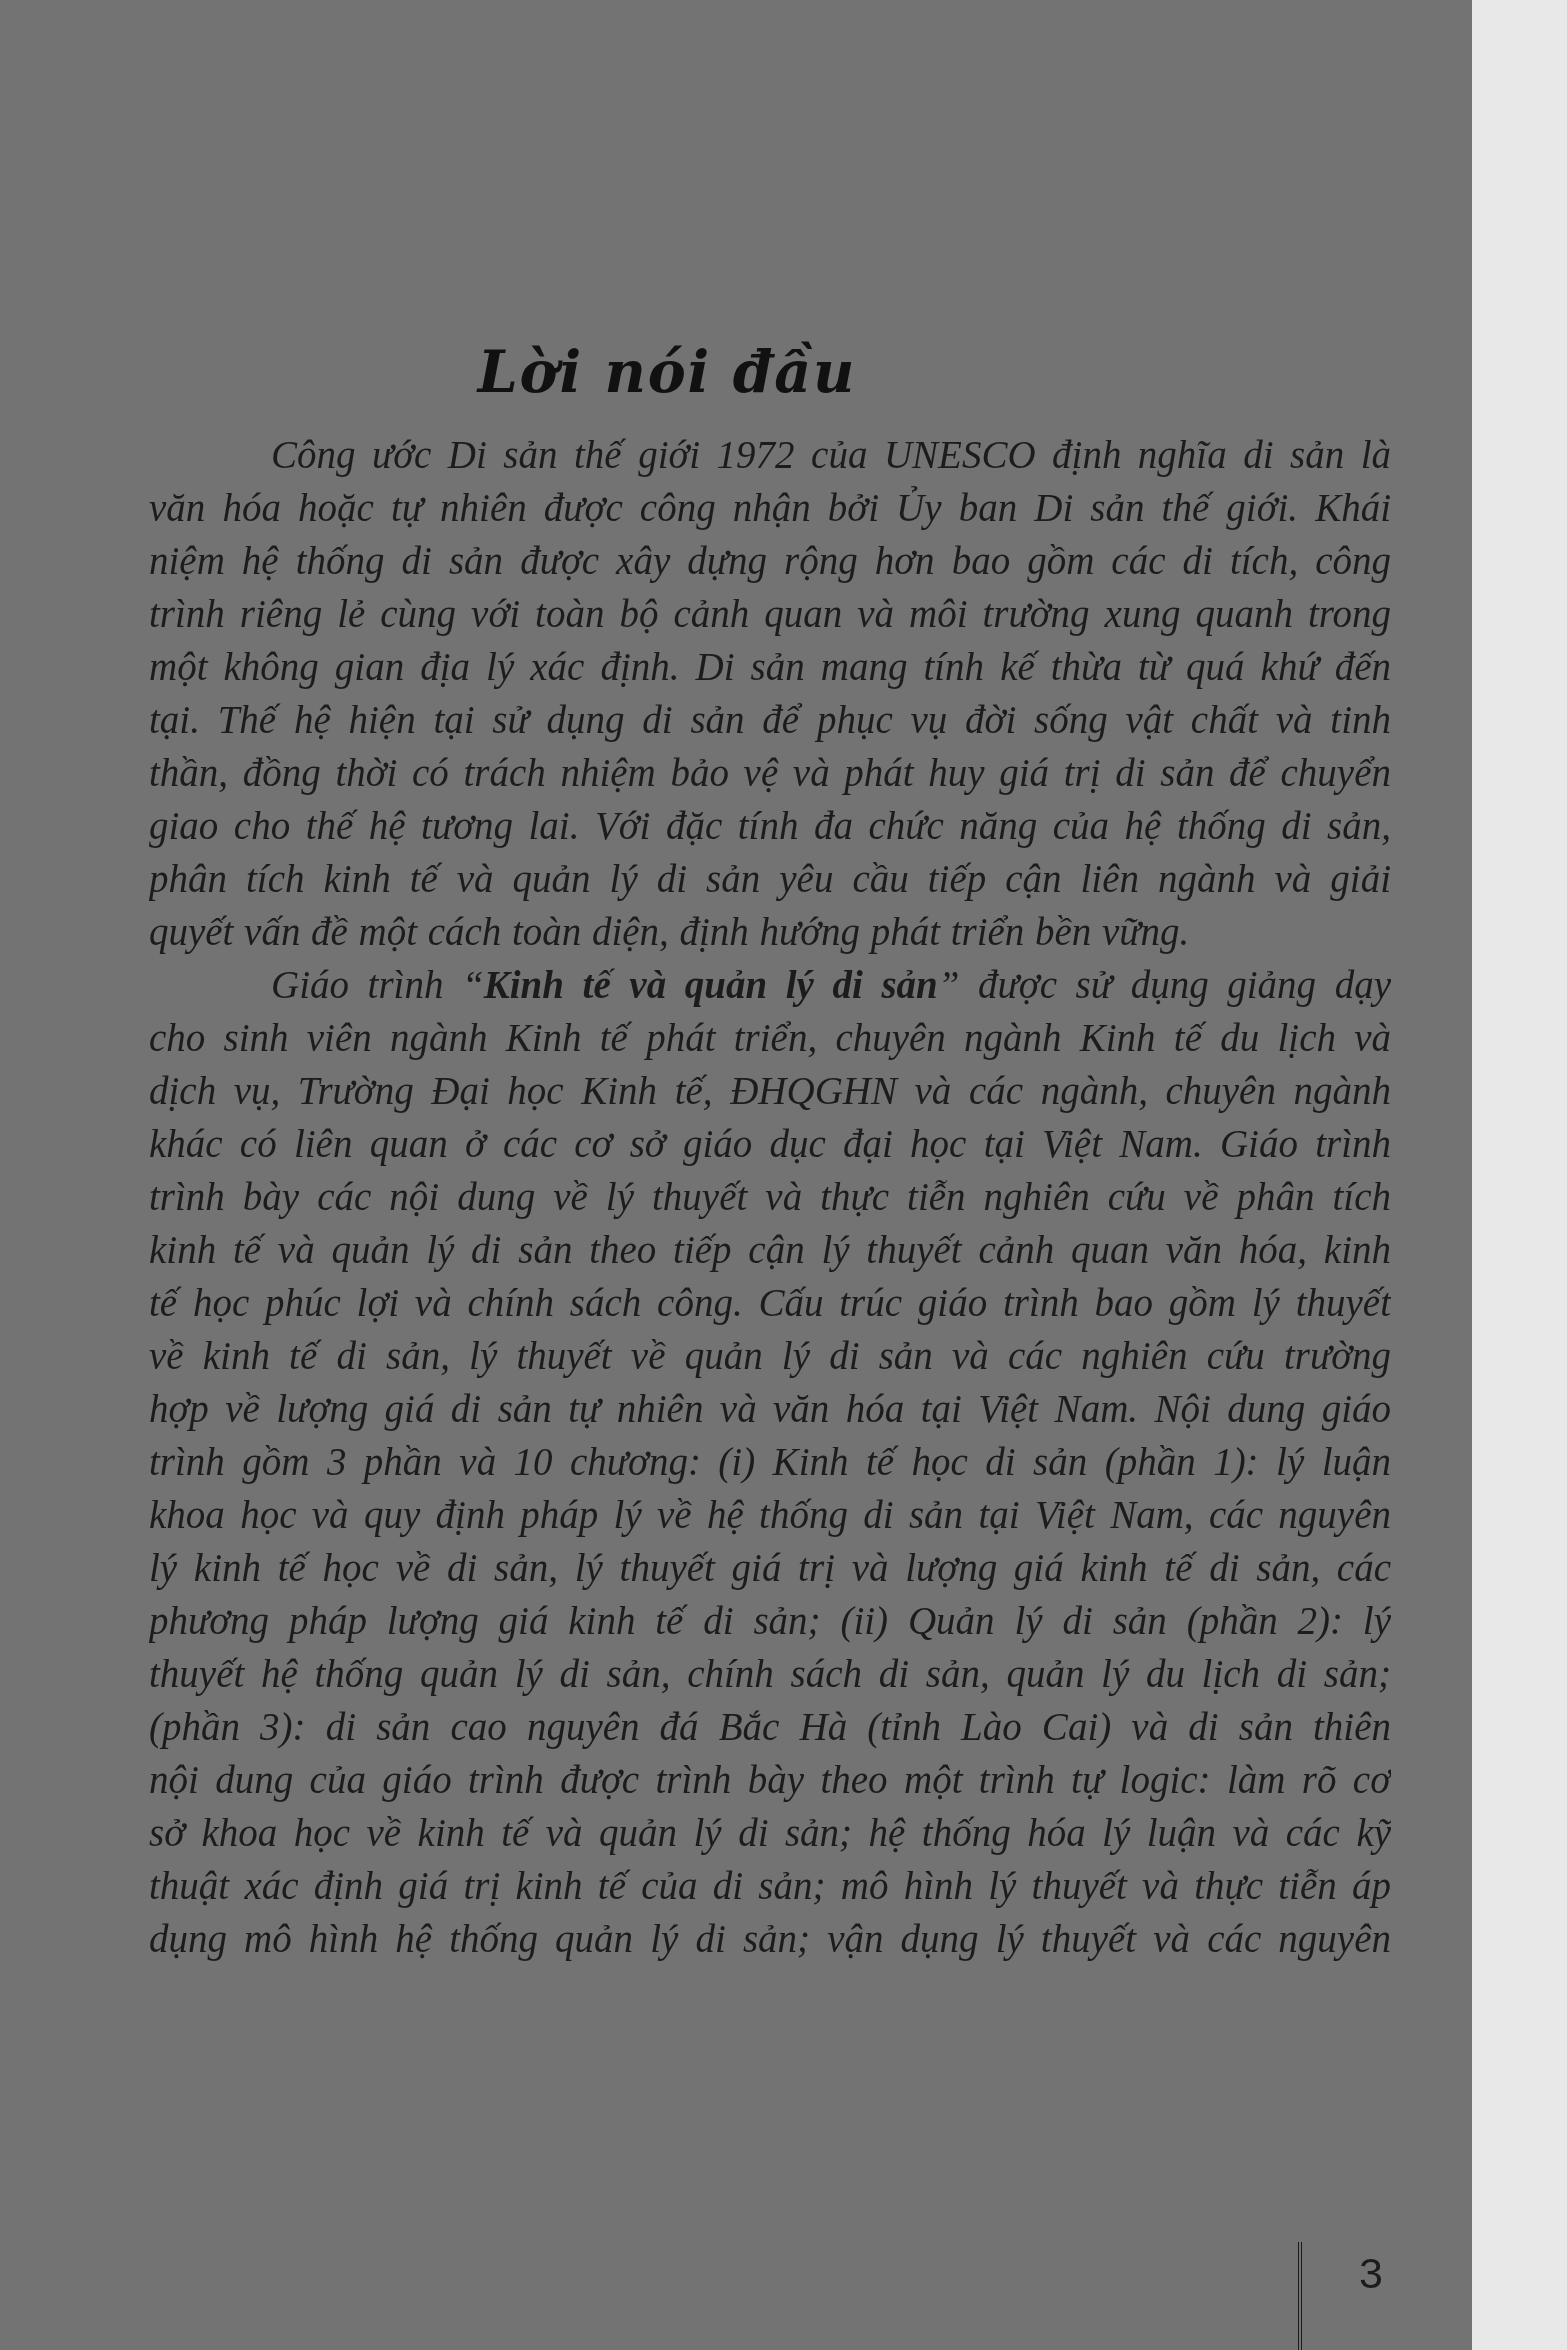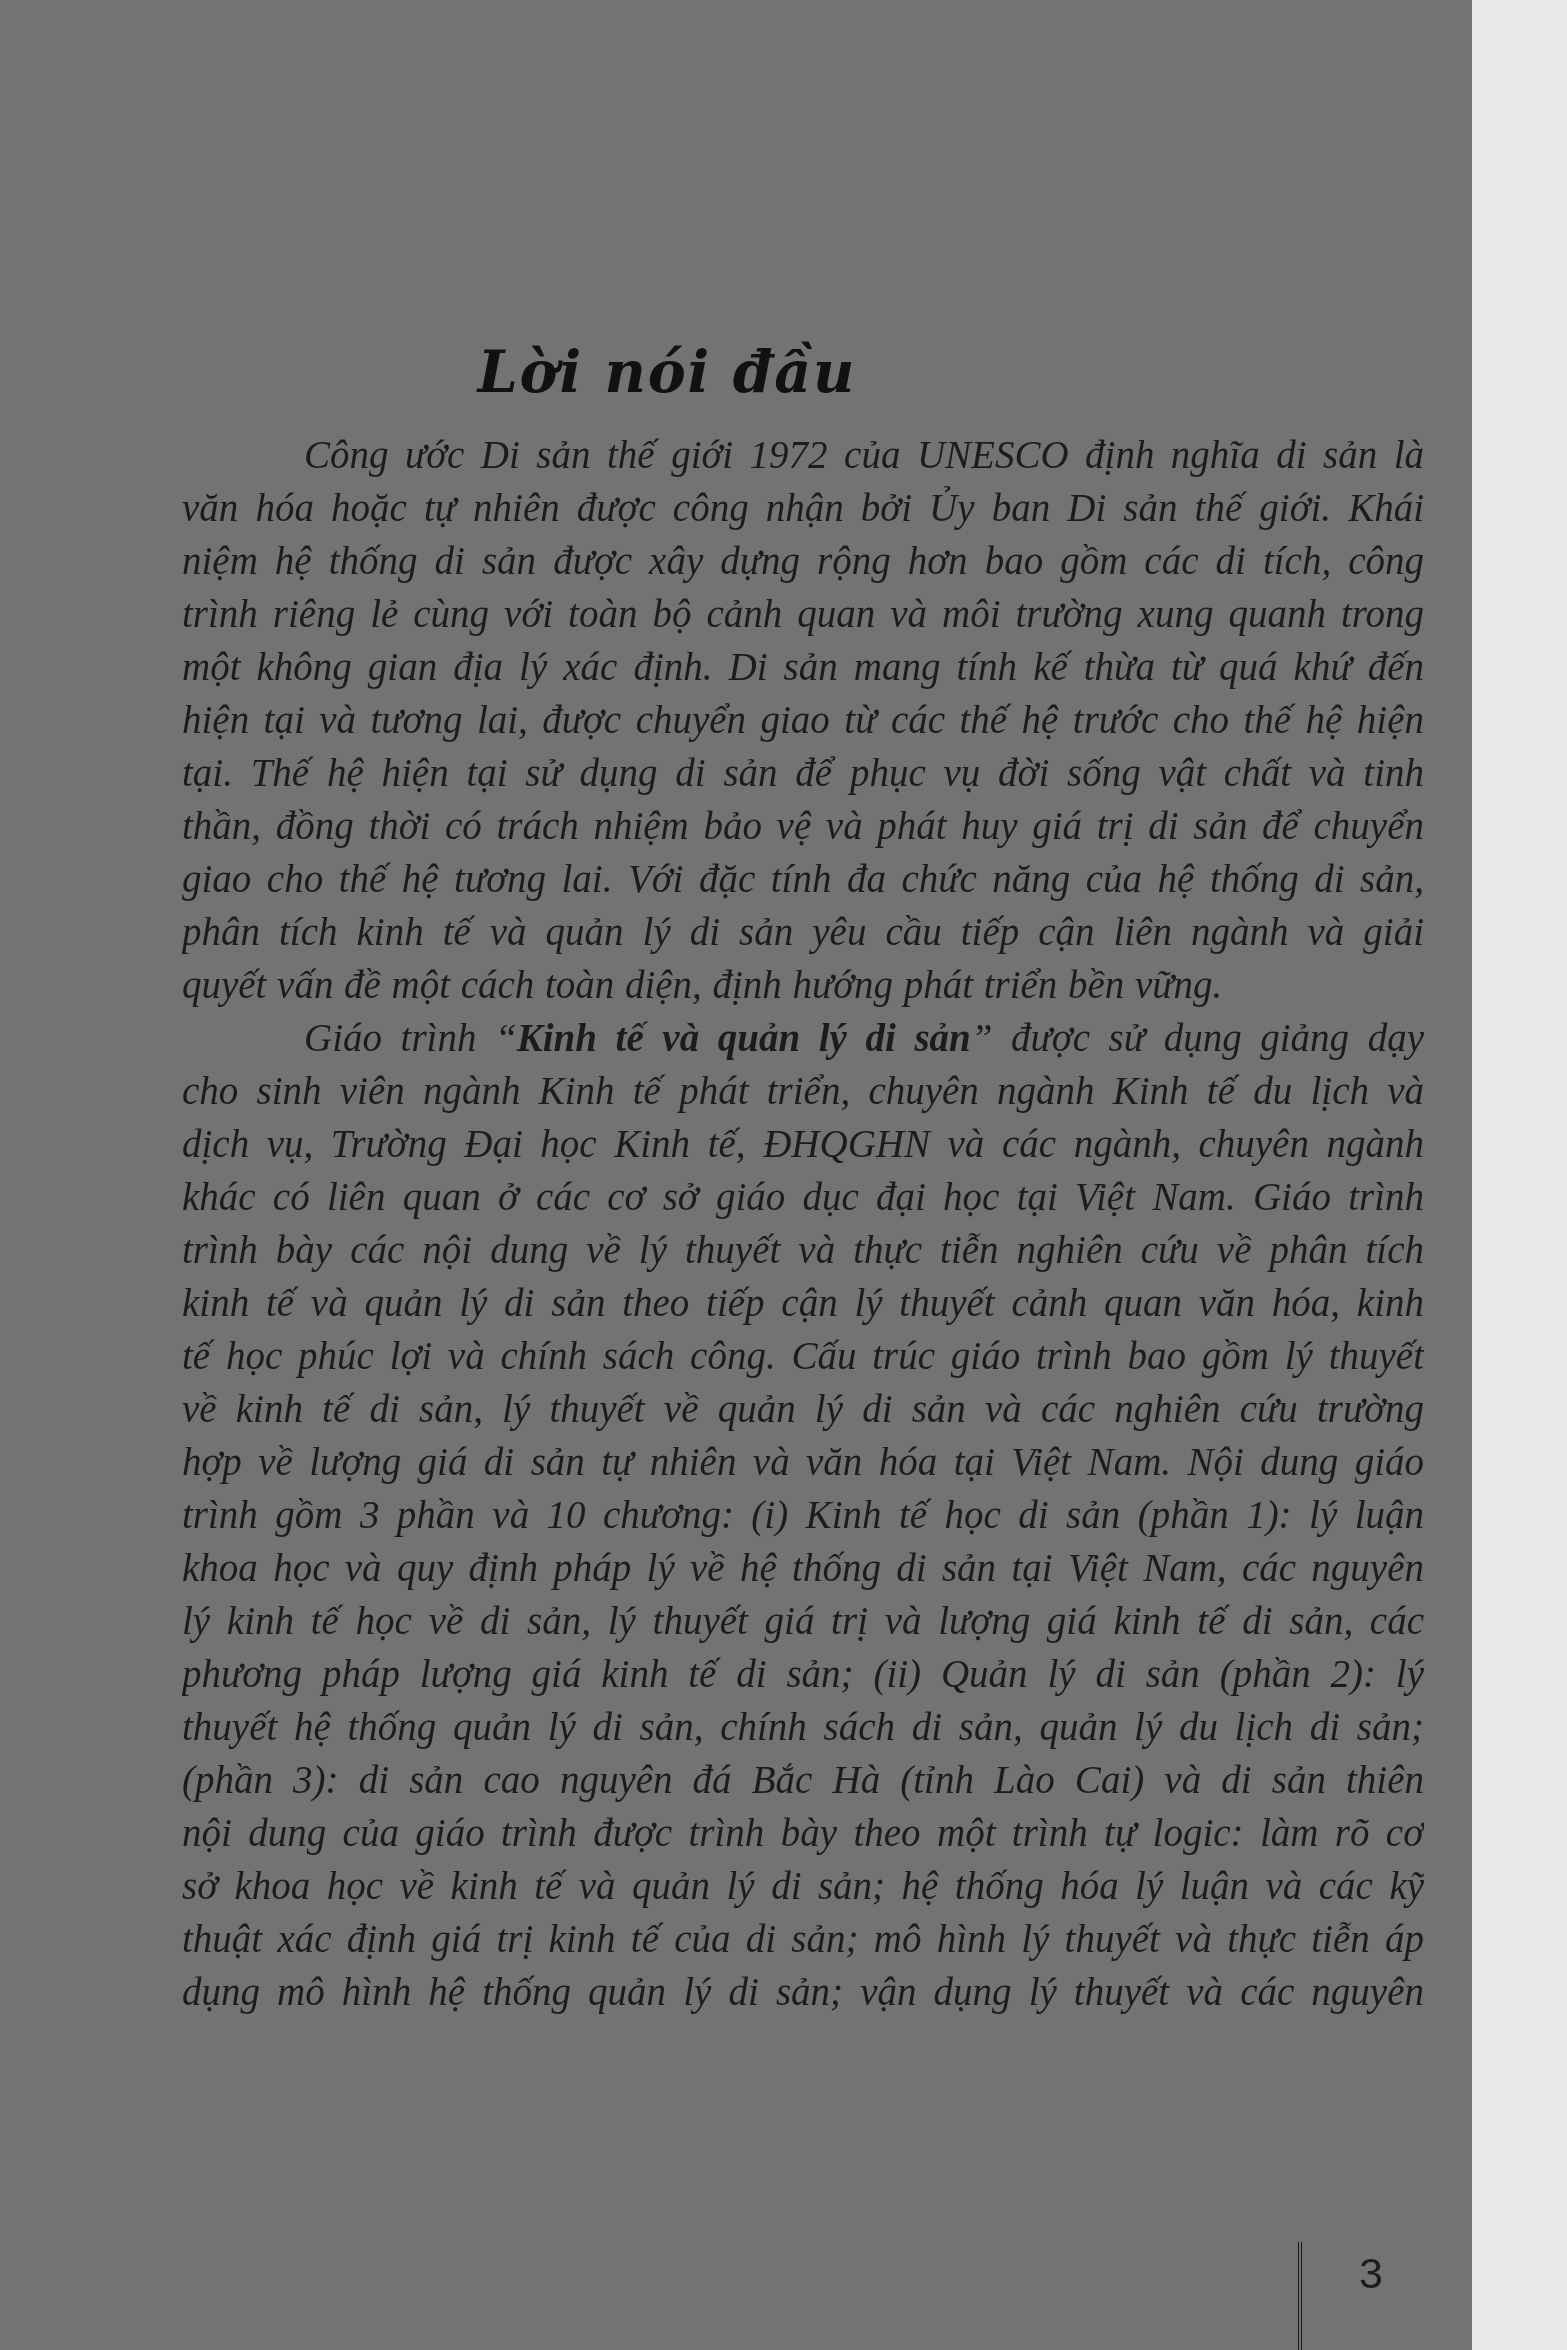--- a/index.html
+++ b/index.html
@@ -31,21 +31,20 @@
     color: #111111;
   }
   .body-text {
     position: absolute;
     top: 428px;
     left: 149px;
     width: 1242px;
     font-style: italic;
     font-size: 39px;
     line-height: 53px;
-    margin-left: 33px;
   }
   .line {
     height: 53px;
     overflow: hidden;
     text-align: justify;
     text-align-last: justify;
     word-spacing: 0.9px;
   }
   .line.first {
     text-indent: 122px;
@@ -81,21 +80,20 @@
 
 <div class="page">
   <h1 class="title">Lời nói đầu</h1>
 
   <div class="body-text">
       <div class="line first"><span>Công ước Di sản thế giới 1972 của UNESCO định nghĩa di sản là</span></div>
       <div class="line"><span>văn hóa hoặc tự nhiên được công nhận bởi Ủy ban Di sản thế giới. Khái</span></div>
       <div class="line"><span>niệm hệ thống di sản được xây dựng rộng hơn bao gồm các di tích, công</span></div>
       <div class="line"><span>trình riêng lẻ cùng với toàn bộ cảnh quan và môi trường xung quanh trong</span></div>
       <div class="line"><span>một không gian địa lý xác định. Di sản mang tính kế thừa từ quá khứ đến</span></div>
-      <div class="line"><span>hiện tại và tương lai, được chuyển giao từ các thế hệ trước cho thế hệ hiện</span></div>
       <div class="line"><span>tại. Thế hệ hiện tại sử dụng di sản để phục vụ đời sống vật chất và tinh</span></div>
       <div class="line"><span>thần, đồng thời có trách nhiệm bảo vệ và phát huy giá trị di sản để chuyển</span></div>
       <div class="line"><span>giao cho thế hệ tương lai. Với đặc tính đa chức năng của hệ thống di sản,</span></div>
       <div class="line"><span>phân tích kinh tế và quản lý di sản yêu cầu tiếp cận liên ngành và giải</span></div>
       <div class="line plain-last"><span>quyết vấn đề một cách toàn diện, định hướng phát triển bền vững.</span></div>
       <div class="line first"><span>Giáo trình “</span><b>Kinh tế và quản lý di sản</b><span>” được sử dụng giảng dạy</span></div>
       <div class="line"><span>cho sinh viên ngành Kinh tế phát triển, chuyên ngành Kinh tế du lịch và</span></div>
       <div class="line"><span>dịch vụ, Trường Đại học Kinh tế, ĐHQGHN và các ngành, chuyên ngành</span></div>
       <div class="line"><span>khác có liên quan ở các cơ sở giáo dục đại học tại Việt Nam. Giáo trình</span></div>
       <div class="line"><span>trình bày các nội dung về lý thuyết và thực tiễn nghiên cứu về phân tích</span></div>

